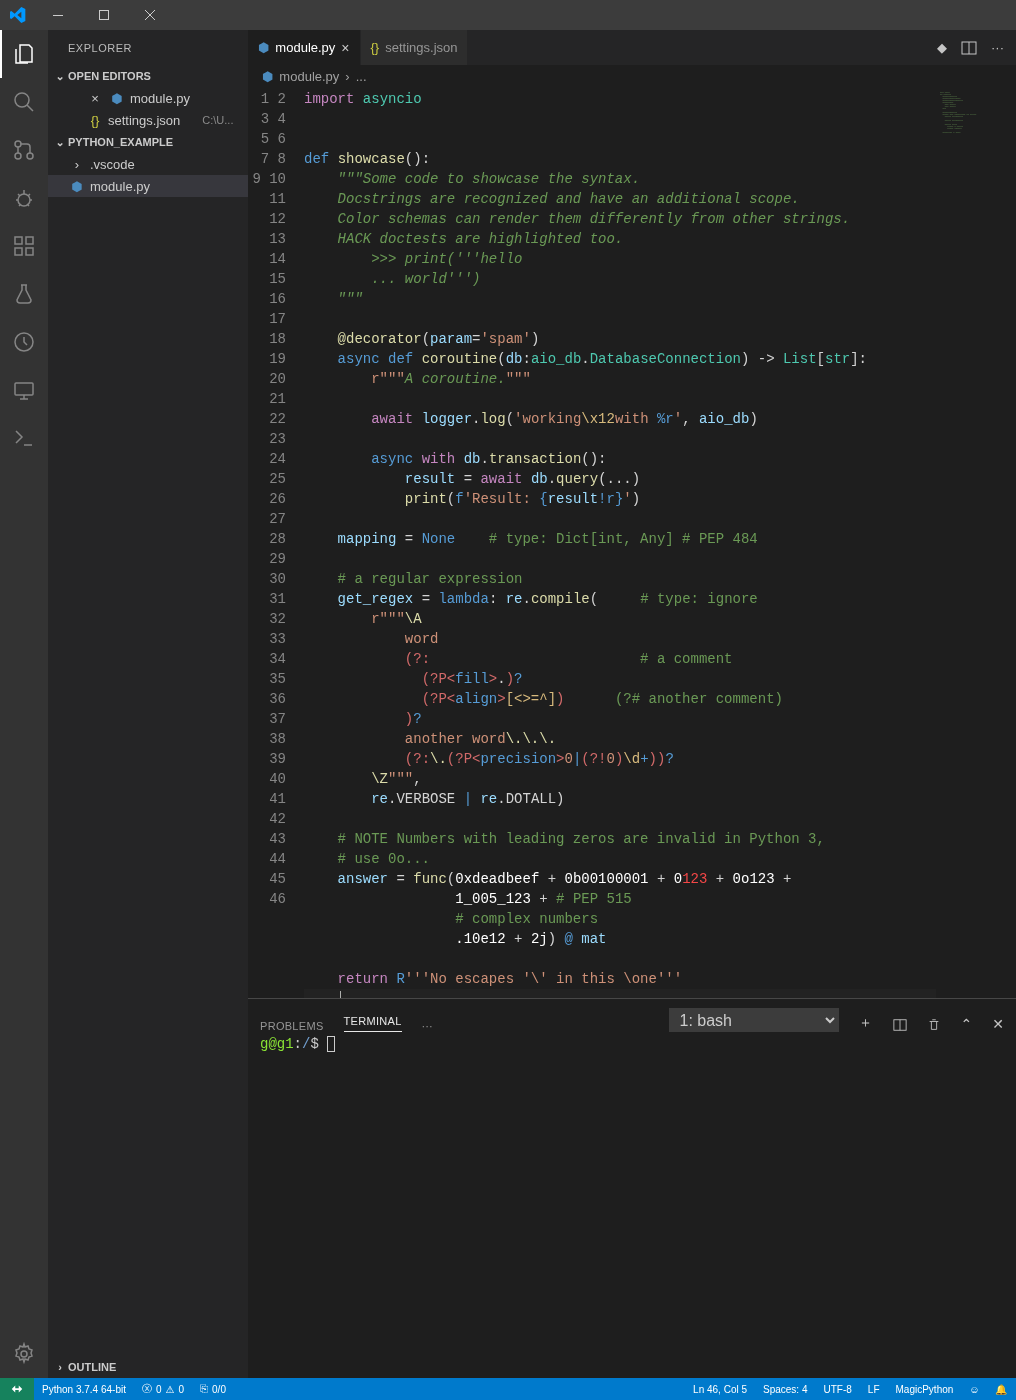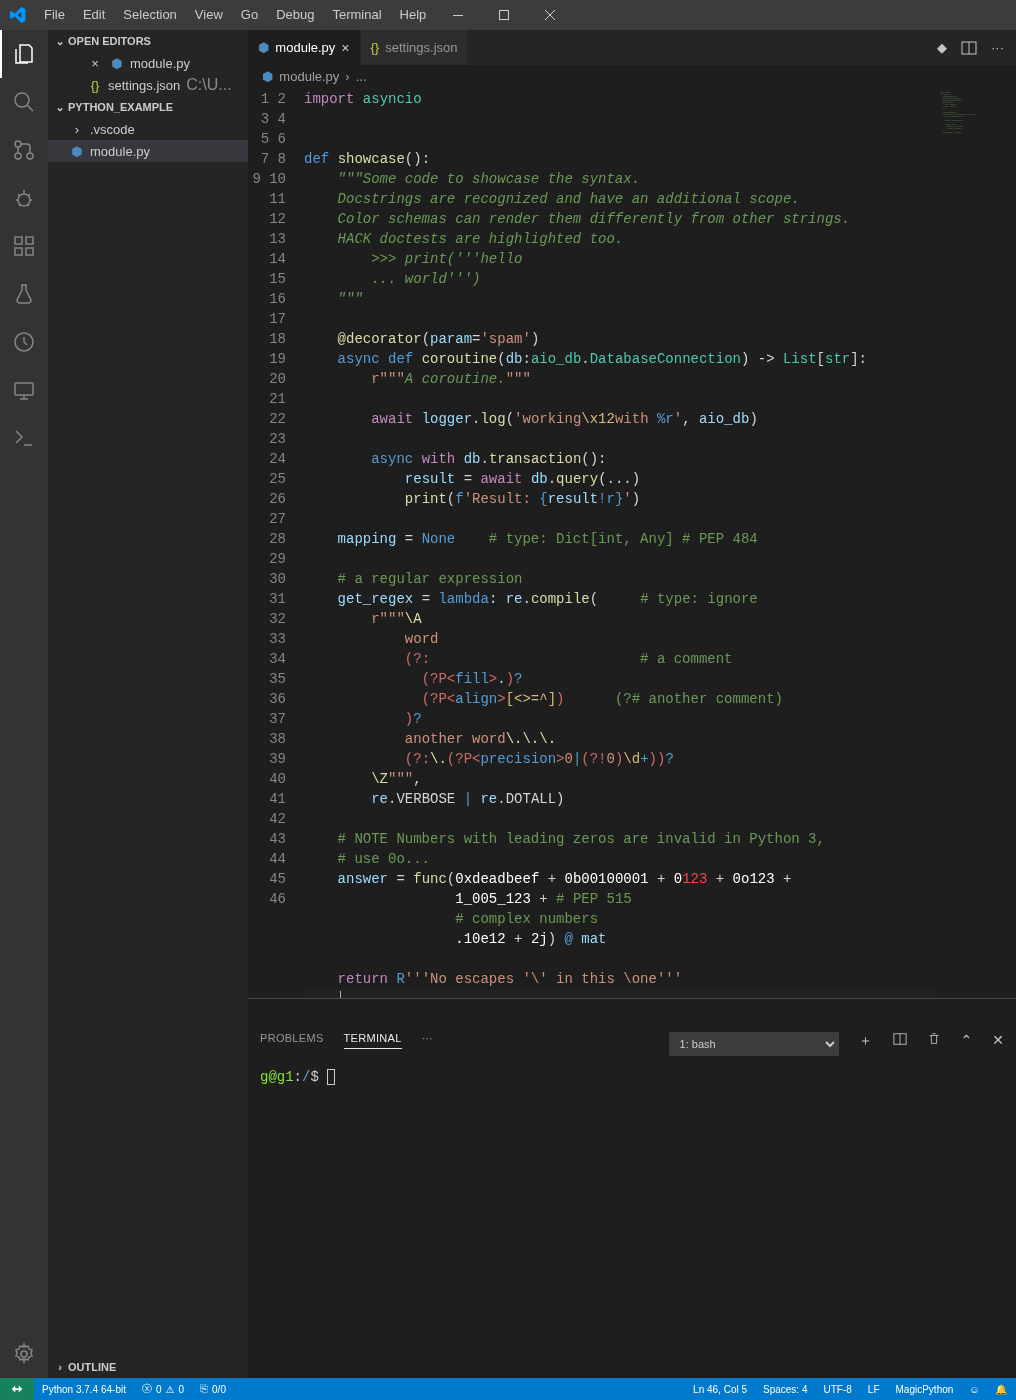--- a/index.html
+++ b/index.html
@@ -51,21 +51,21 @@
 }
 .sb-section-header .chev { width: 16px; text-align: center; }
 .sb-row {
   height: 22px; display: flex; align-items: center;
   padding-left: 20px; font-size: 13px; color: #cccccc; cursor: pointer;
 }
 .sb-row.indent { padding-left: 38px; }
 .sb-row.selected { background: #37373d; }
 .sb-row .ficon { width: 18px; display: inline-flex; justify-content: center; margin-right: 4px; }
 .sb-row .fname { white-space: nowrap; overflow: hidden; text-overflow: ellipsis; }
-.sb-row .fdesc { color: #8a8a8a; margin-left: 6px; font-size: 16px; white-space: nowrap; overflow: hidden; text-overflow: ellipsis;}
+.sb-row .fdesc { color: #8a8a8a; margin-left: 22px; font-size: 11px; white-space: nowrap; overflow: hidden; text-overflow: ellipsis;}
 .sidebar .outline { margin-top: auto; }
 
 .editor-area { flex: 1; display: flex; flex-direction: column; background: #1e1e1e; }
 .tabs {
   height: 35px; background: #252526; display: flex;
 }
 .tab {
   height: 35px; padding: 0 10px; display: flex; align-items: center;
   background: #2d2d2d; color: #969696; font-size: 13px;
   border-right: 1px solid #252526; cursor: pointer; gap: 6px;
@@ -124,29 +124,29 @@
 .cursor {
   display: inline-block; width: 1px; height: 16px;
   background: #aeafad; vertical-align: text-bottom; margin-left: 28px;
 }
 
 .panel {
   height: 380px; background: #1e1e1e; border-top: 1px solid #474747;
   display: flex; flex-direction: column;
 }
 .panel-tabs {
-  height: 33px; display: flex; align-items: flex-start; padding: 0 12px;
-  color: #969696; font-size: 11px; gap: 20px; margin-top: 33px;
+  height: 33px; display: flex; align-items: flex-end; padding: 0 12px;
+  color: #969696; font-size: 11px; gap: 20px;
 }
 .panel-tabs .ptab { cursor: pointer; letter-spacing: 0.3px; }
 .panel-tabs .ptab.active { color: #e7e7e7; border-bottom: 1px solid #e7e7e7; padding-bottom: 4px; }
 .panel-tabs .spacer { flex: 1; }
 .panel-tabs select {
   background: #3c3c3c; color: #cccccc; border: 1px solid #3c3c3c;
-  height: 24px; width: 170px; font-size: 11px; padding: 0 6px;
+  height: 24px; width: 170px; font-size: 16px; padding: 0 6px;
 }
 .panel-tabs .pact { color: #c5c5c5; cursor: pointer; font-size: 14px; }
 .terminal {
   flex: 1; padding: 4px 12px;
   font-family: Consolas, "Courier New", monospace; font-size: 14px;
 }
 .terminal .user { color: #8ae234; }
 .terminal .path { color: #729fcf; }
 .terminal .curs {
   display: inline-block; width: 8px; height: 16px;
@@ -165,30 +165,20 @@
 </style>
 </head>
 <body>
 
 <div class="titlebar">
   <div class="appicon">
     <svg width="16" height="16" viewBox="0 0 24 24">
         <path fill="#0098ff" d="M23 3l-6-3-10 10L2 6 0 7v10l2 1 5-4 10 10 6-3V3zm-6 14l-6-5 6-5v10z"></path>
       </svg>
   </div>
-  <div class="menu" id="menu-bar">
-      <div>File</div>
-      <div>Edit</div>
-      <div>Selection</div>
-      <div>View</div>
-      <div>Go</div>
-      <div>Debug</div>
-      <div>Terminal</div>
-      <div>Help</div>
-    </div>
   <div class="wincontrols">
     <div>
         <svg width="10" height="1">
           <rect width="10" height="1" fill="#cccccc"></rect>
         </svg>
       </div>
     <div>
         <svg width="10" height="10">
           <rect x="0.5" y="0.5" width="9" height="9" fill="none" stroke="#cccccc"></rect>
         </svg>
@@ -264,20 +254,21 @@
     </div>
     <div class="ab-item">
         <svg width="24" height="24" viewBox="0 0 24 24" fill="none" stroke="currentColor" stroke-width="1.5">
           <circle cx="12" cy="12" r="3"></circle>
           <path d="M12 2l1 3 3-1 1 3 3 1-1 3 1 3-3 1-1 3-3-1-1 3-1-3-3 1-1-3-3-1 1-3-1-3 3-1 1-3 3 1z"></path>
         </svg>
       </div>
   </div>
 
   <div class="sidebar">
+    <div class="sidebar-title">EXPLORER</div>
     <div class="sb-section-header">
       <span class="chev">⌄</span>
       <span>OPEN EDITORS</span>
     </div>
     <div class="sb-row indent">
       <span class="ficon">×</span>
       <span class="ficon" style="color:#4B8BBE">⬢</span>
       <span class="fname">module.py</span>
     </div>
     <div class="sb-row indent">

